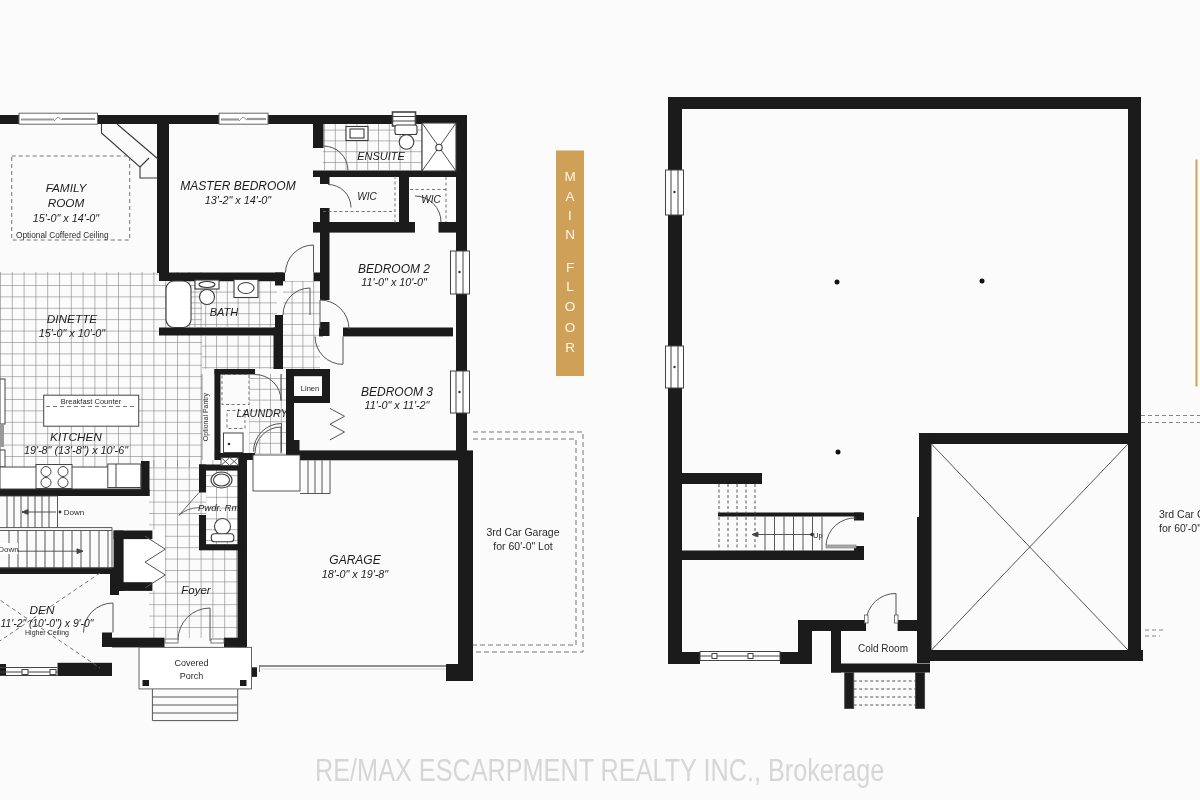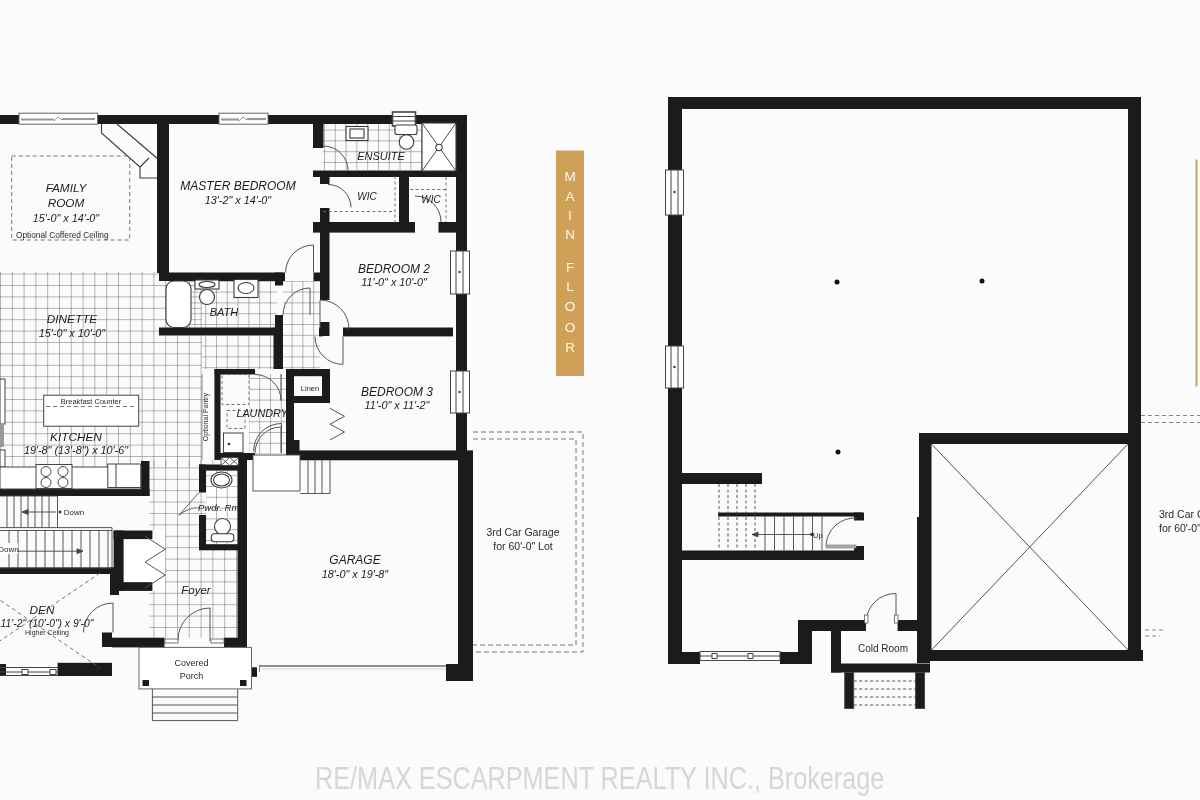--- a/index.html
+++ b/index.html
@@ -497,15 +497,15 @@
   <line x1="1145" y1="630" x2="1165" y2="630"></line>
   <line x1="1145" y1="636" x2="1160" y2="636"></line>
 </g>
 <text x="1159" y="518" font-size="10.5" fill="#2a2a2a">3rd Car Garage</text>
 <text x="1159" y="532" font-size="10.5" fill="#2a2a2a">for 60'-0" Lot</text>
 <text x="883" y="652" font-size="10" fill="#2a2a2a" text-anchor="middle">Cold Room</text>
 
 </svg>
 
 <div style="position:absolute;left:0;top:753px;width:1200px;text-align:center;
-     font-family:'Liberation Sans',sans-serif;font-size:31px;color:#d6d6d6;margin-top:8px;">
+     font-family:'Liberation Sans',sans-serif;font-size:31px;color:#d6d6d6;">
   <span style="display:inline-block;transform:scaleX(0.814);transform-origin:50% 50%;">RE/MAX ESCARPMENT REALTY INC., Brokerage</span></div>
 </div>
 
 </body></html>

